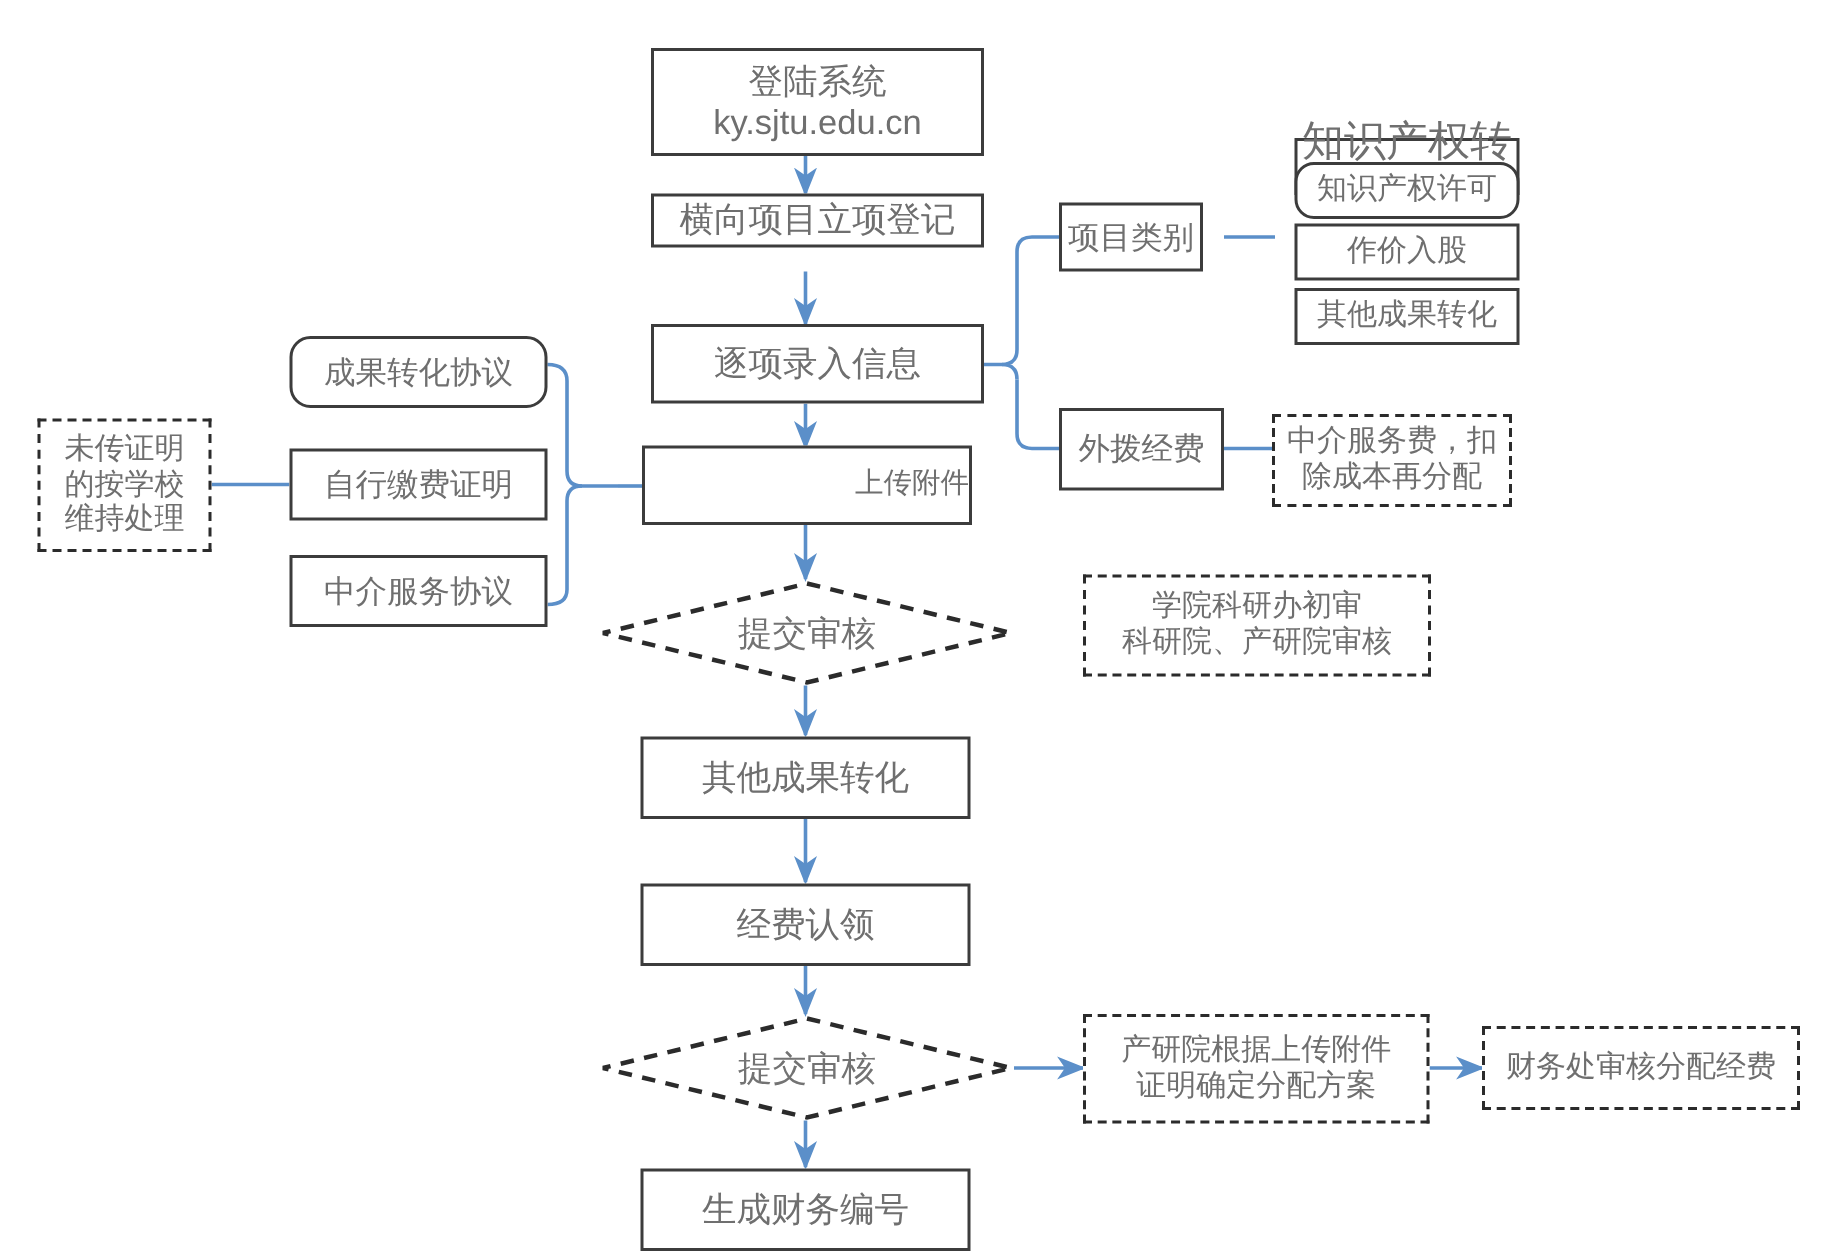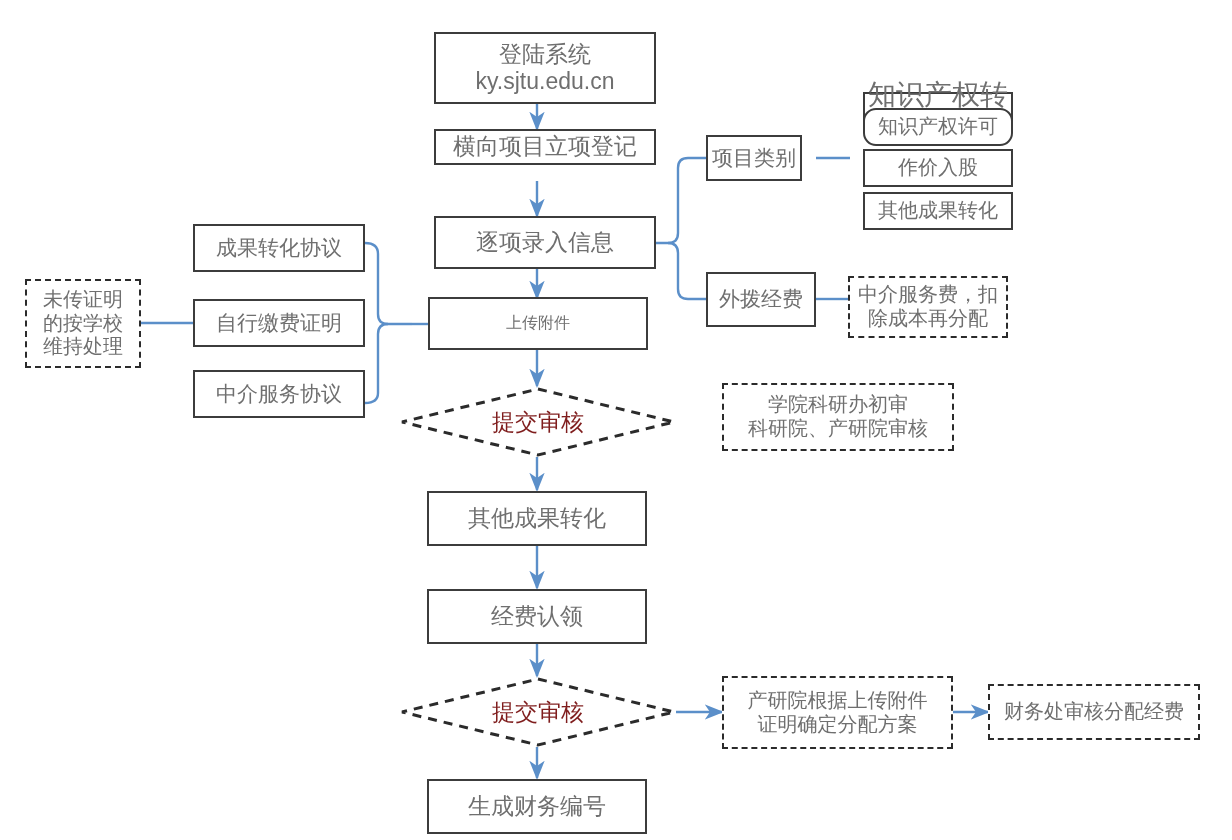--- a/index.html
+++ b/index.html
@@ -60,21 +60,21 @@
   }
   .diamond .label {
     position: absolute;
     left: 0;
     top: 0;
     width: 100%;
     height: 100%;
     display: flex;
     align-items: center;
     justify-content: center;
-    color: #7f1d1d;
+    color: #737373;
     text-align: center;
   }
   
   #wires {
     position: absolute;
     left: 0;
     top: 0;
     width: 1232px;
     height: 840px;
     z-index: 1;
@@ -128,21 +128,21 @@
   </div>
 
   <div class="node solid" style="left:434px; top:129px; width:222px; height:36px; font-size:23px;">
     <span class="label">横向项目立项登记</span>
   </div>
 
   <div class="node solid" style="left:434px; top:216px; width:222px; height:53px; font-size:23px;">
     <span class="label">逐项录入信息</span>
   </div>
 
-  <div class="node solid" style="left:428px; top:297px; width:220px; height:53px; font-size:16px;">
+  <div class="node solid" style="left:428px; top:297px; width:220px; height:53px; font-size:19px;text-align:right;">
     <span class="label">上传附件</span>
   </div>
 
   <div class="diamond" style="left:400px; top:387px; width:276px; height:70px; font-size:23px;">
     <svg width="276" height="70" viewBox="0 0 276 70" xmlns="http://www.w3.org/2000/svg">
       <polygon points="138,2 274,35 138,68 2,35" fill="#ffffff" stroke="#2b2b2b" stroke-width="3" stroke-dasharray="9,7"></polygon>
     </svg>
     <span class="label">提交审核</span>
   </div>
 
@@ -186,21 +186,21 @@
 
   <div class="node solid" style="left:706px; top:272px; width:110px; height:55px; font-size:21px;">
     <span class="label">外拨经费</span>
   </div>
 
   <div class="node dashed" style="left:848px; top:276px; width:160px; height:62px; font-size:20px;">
     <span class="label">中介服务费，扣
 除成本再分配</span>
   </div>
 
-  <div class="node solid" style="left:193px; top:224px; width:172px; height:48px; font-size:21px;">
+  <div class="node solid" style="left:193px; top:224px; width:172px; height:48px; font-size:21px;border-radius:14px;">
     <span class="label">成果转化协议</span>
   </div>
   <div class="node solid" style="left:193px; top:299px; width:172px; height:48px; font-size:21px;">
     <span class="label">自行缴费证明</span>
   </div>
   <div class="node solid" style="left:193px; top:370px; width:172px; height:48px; font-size:21px;">
     <span class="label">中介服务协议</span>
   </div>
 
   <div class="node dashed" style="left:25px; top:279px; width:116px; height:89px; font-size:20px;">

